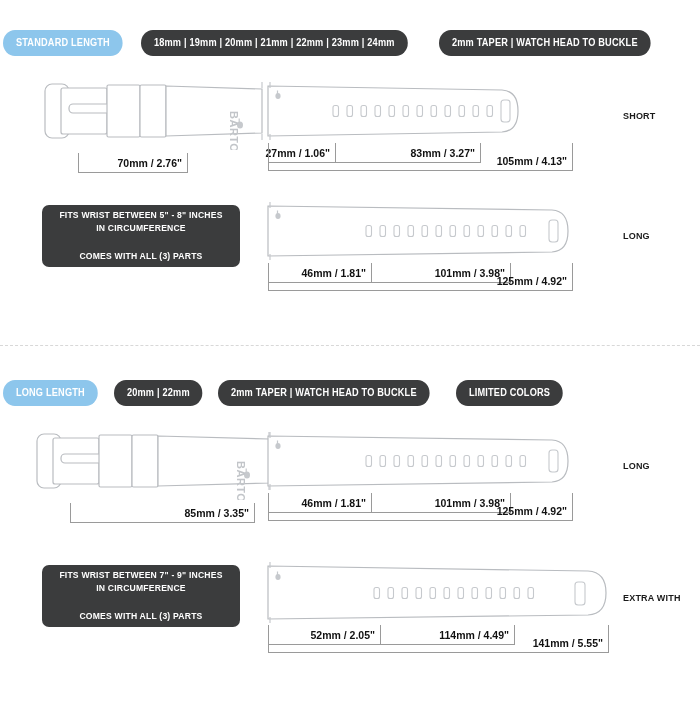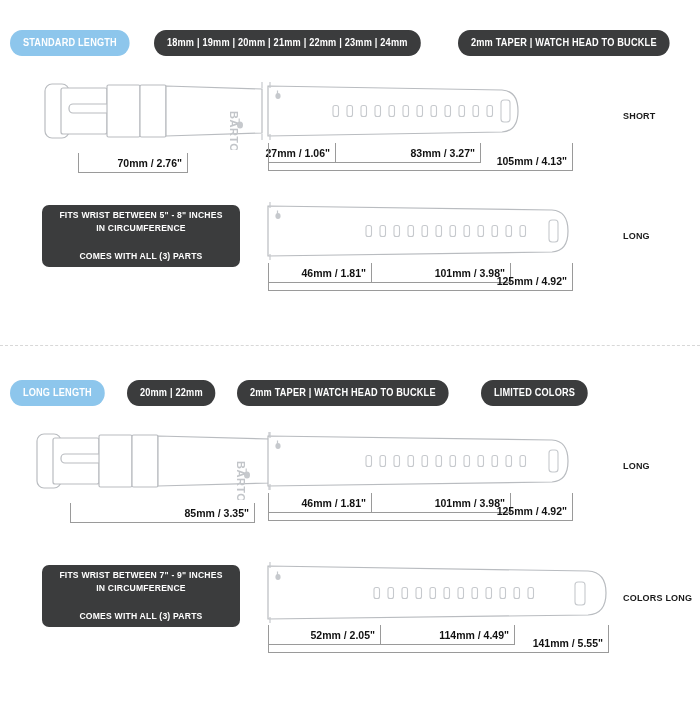--- a/index.html
+++ b/index.html
@@ -6,21 +6,21 @@
   body{
     width:700px;height:718px;background:#ffffff;
     font-family:"Liberation Sans",sans-serif;
     position:relative;overflow:hidden;
   }
   .section{position:absolute;left:0;width:700px;}
   #section-standard{top:0;height:335px;}
   #section-long{top:358px;height:360px;padding-left:36px;}
 
   
-  .badge-row{position:absolute;left:10px;top:30px;display:flex;align-items:center;gap:14px;text-align:center;}
+  .badge-row{position:absolute;left:3px;top:30px;display:flex;align-items:center;gap:8px;text-align:center;}
   .badge{
     border-radius:16px;color:#ffffff;
     font-size:10px;font-weight:bold;letter-spacing:.2px;
     padding:8px 14px;white-space:nowrap;line-height:1;
     transform:scaleX(.92);transform-origin:left center;
   }
   .badge.dark{background:#3b3c3d;}
   .badge.blue{background:#8dc6ec;}
 
   
@@ -315,15 +315,15 @@
     <div class="dim open-left" style="left:268px;top:70px;width:113px;">
       <span>52mm / 2.05"</span>
     </div>
     <div class="dim" style="left:268px;top:70px;width:247px;">
       <span>114mm / 4.49"</span>
     </div>
     <div class="dim tall" style="left:268px;top:70px;width:341px;">
       <span>141mm / 5.55"</span>
     </div>
 
-    <div class="row-label" style="left:623px;top:38px;">COLORS LONG</div>
+    <div class="row-label" style="left:623px;top:38px;">EXTRA WITH</div>
   </div>
 </div>
 
 </body></html>

